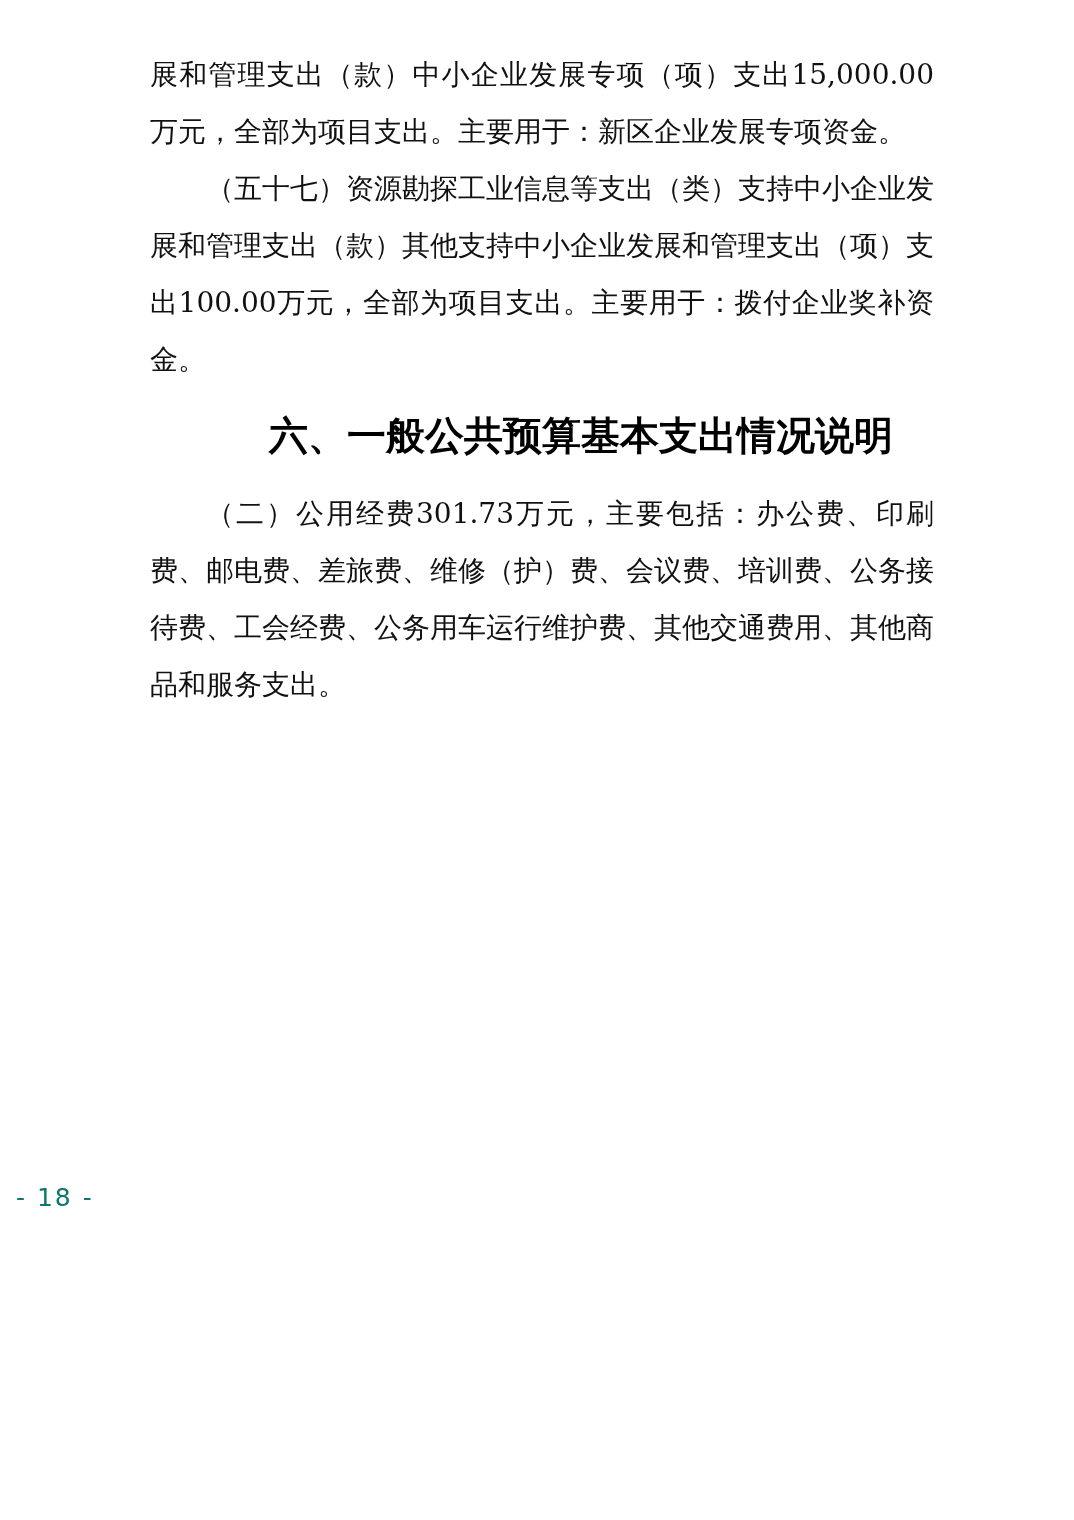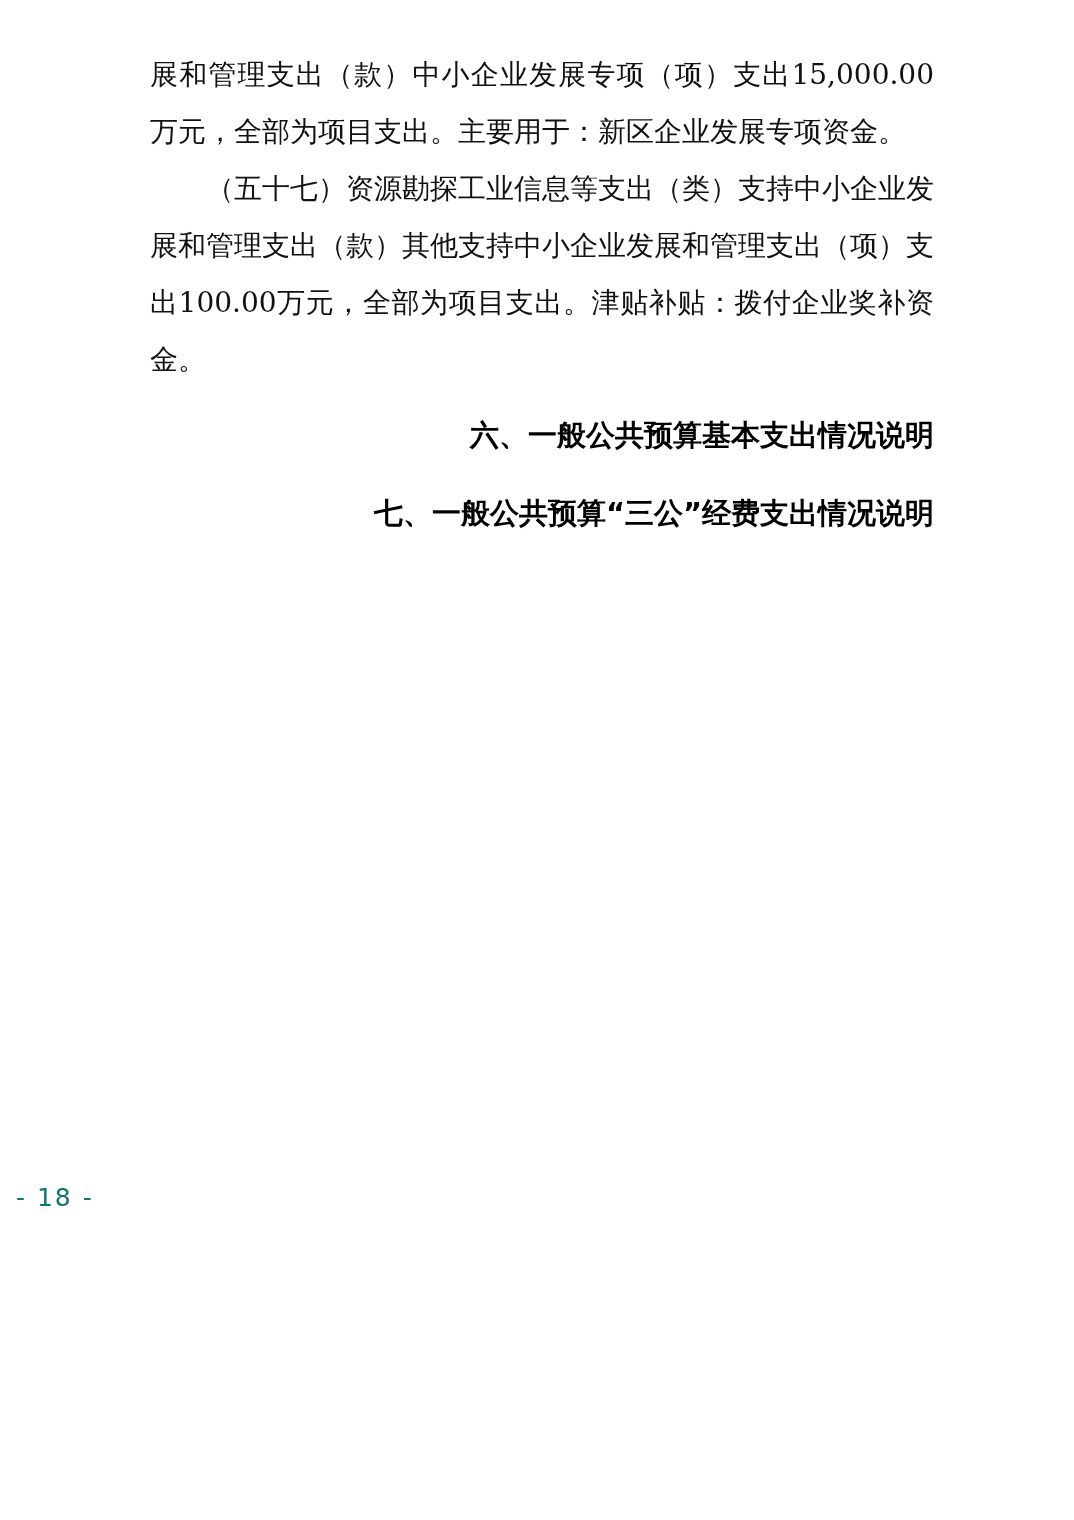--- a/index.html
+++ b/index.html
@@ -30,43 +30,43 @@
     margin: 0;
     padding: 0;
     word-break: break-all;
   }
   .content p.indent {
     text-indent: 2em;
   }
   .heading {
     font-family: "DejaVu Sans", "Liberation Sans", sans-serif;
     font-weight: bold;
-    font-size: 29px;
+    font-size: 39px;
     line-height: 57px;
     color: #000000;
     text-indent: 2em;
     margin: 19px 0 21px 0;
-    text-align: right;
+    text-align: center;
   }
   .footer {
     position: absolute;
     left: 16px;
     bottom: 16px;
     width: 100%;
     text-align: left;
     font-family: "DejaVu Sans", "Liberation Sans", sans-serif;
     font-size: 25px;
     color: #0f766e;
     letter-spacing: 2px;
   }
 </style>
 </head>
 <body>
 
 <div class="page">
   <div class="content">
     <p class="body-text">展和管理支出（款）中小企业发展专项（项）支出15,000.00万元，全部为项目支出。主要用于：新区企业发展专项资金。</p>
-    <p class="body-text indent">（五十七）资源勘探工业信息等支出（类）支持中小企业发展和管理支出（款）其他支持中小企业发展和管理支出（项）支出100.00万元，全部为项目支出。津贴补贴：拨付企业奖补资金。</p>
+    <p class="body-text indent">（五十七）资源勘探工业信息等支出（类）支持中小企业发展和管理支出（款）其他支持中小企业发展和管理支出（项）支出100.00万元，全部为项目支出。主要用于：拨付企业奖补资金。</p>
     <h2 class="heading">六、一般公共预算基本支出情况说明</h2>
-    <h2 class="heading">七、一般公共预算“三公”经费支出情况说明</h2>
+    <p class="body-text indent">（二）公用经费301.73万元，主要包括：办公费、印刷费、邮电费、差旅费、维修（护）费、会议费、培训费、公务接待费、工会经费、公务用车运行维护费、其他交通费用、其他商品和服务支出。</p>
   </div>
   <div class="footer">- 18 -</div>
 </div>
 
 </body></html>

